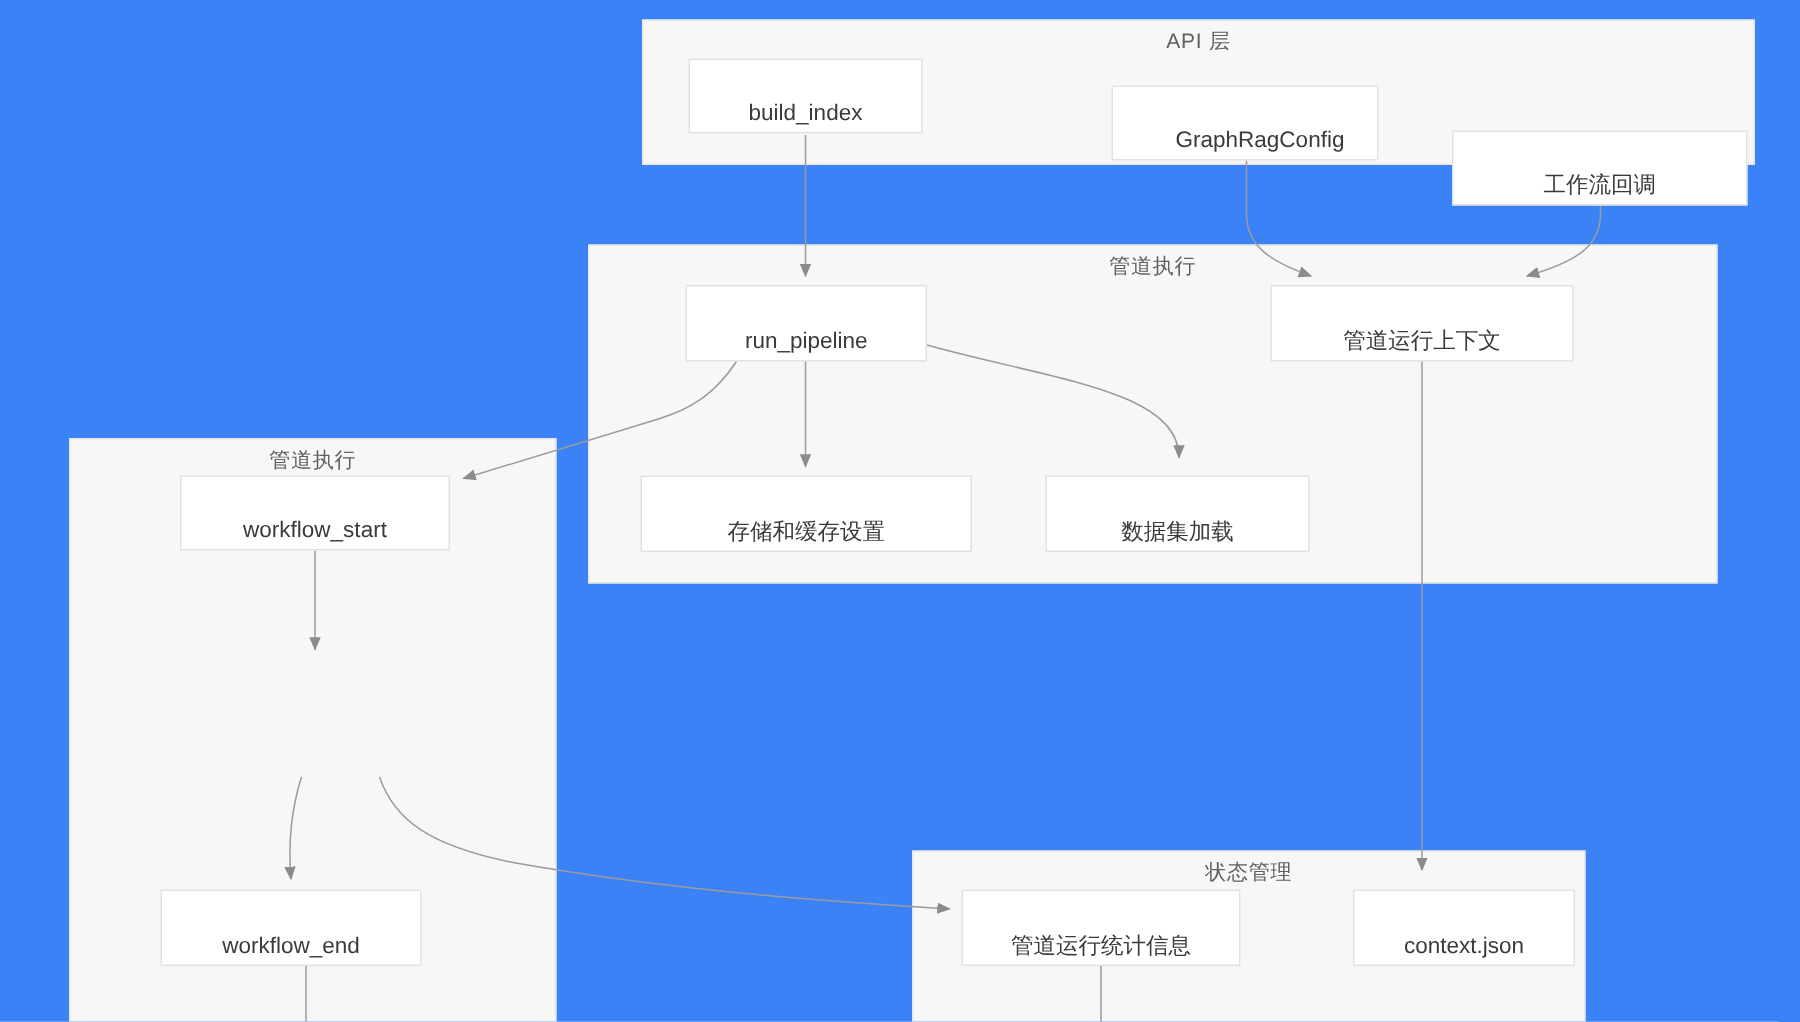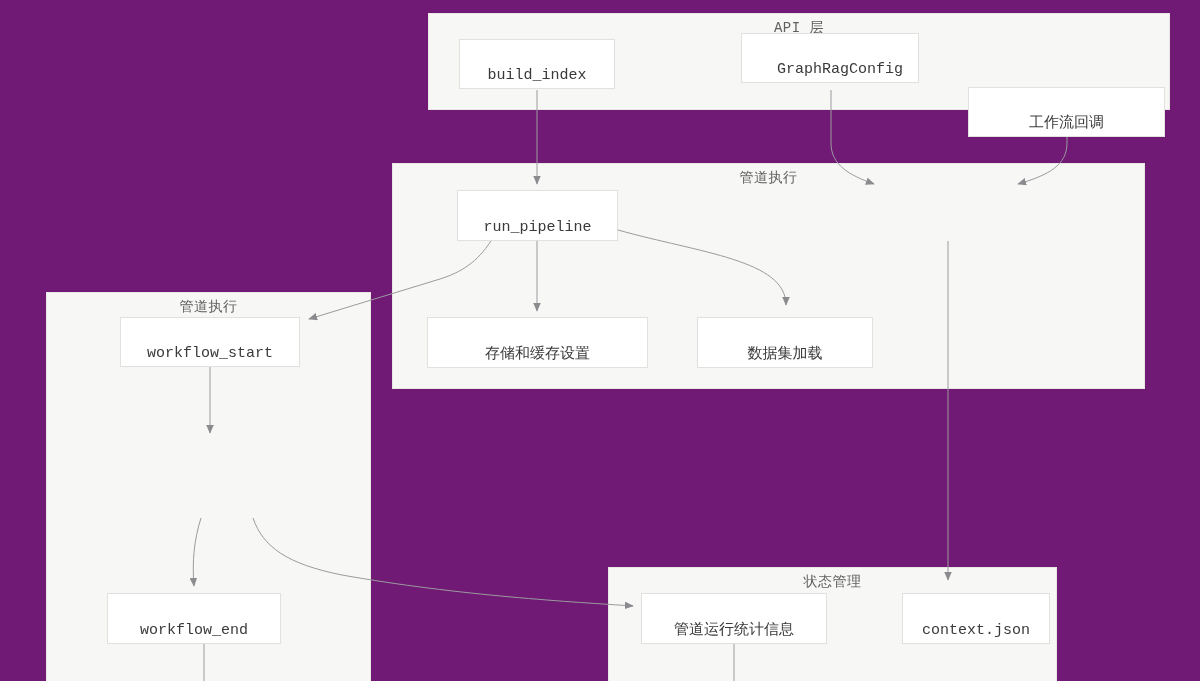--- a/index.html
+++ b/index.html
@@ -1,19 +1,19 @@
 <!DOCTYPE html>
 <html><head>
 <meta charset="utf-8">
 <style>
   html,body { margin:0; padding:0; }
   .stage {
     position:relative; width:1200px; height:681px;
-    background:#701a75; overflow:hidden;
-    font-family:Liberation Mono, monospace;
+    background:#3b82f6; overflow:hidden;
+    font-family:Liberation Sans, sans-serif;
   }
   .group {
     position:absolute; background:#f7f7f6;
     border:1px solid #e8e7e3; box-sizing:border-box;
   }
   .group-title {
     position:absolute; top:5px; left:0; width:100%;
     text-align:center; font-size:14px; color:#606060; letter-spacing:.5px;
   }
   .node {
@@ -67,32 +67,35 @@
       <path d="M948,241 V580" marker-end="url(#arrow)"></path>
       <path d="M204,644 V682"></path>
       <path d="M734,644 V682"></path>
     </g>
   </svg>
 
   <div class="node" style="left:459px; top:39px; width:156px; height:50px;">
     <span>build_index</span>
   </div>
 
-  <div class="node" style="left:741px; top:33px; width:178px; height:50px;padding-left:20px;">
+  <div class="node" style="left:741px; top:57px; width:178px; height:50px;padding-left:20px;">
     <span>GraphRagConfig</span>
   </div>
 
   <div class="node" style="left:968px; top:39px; width:197px; height:50px;margin-top:48px;">
     <span>工作流回调</span>
   </div>
 
   <div class="node" style="left:457px; top:190px; width:161px; height:51px;">
     <span>run_pipeline</span>
   </div>
 
+  <div class="node" style="left:847px; top:190px; width:202px; height:51px;">
+    <span>管道运行上下文</span>
+  </div>
 
   <div class="node" style="left:427px; top:317px; width:221px; height:51px;">
     <span>存储和缓存设置</span>
   </div>
 
   <div class="node" style="left:697px; top:317px; width:176px; height:51px;">
     <span>数据集加载</span>
   </div>
 
   <div class="node" style="left:120px; top:317px; width:180px; height:50px;">

